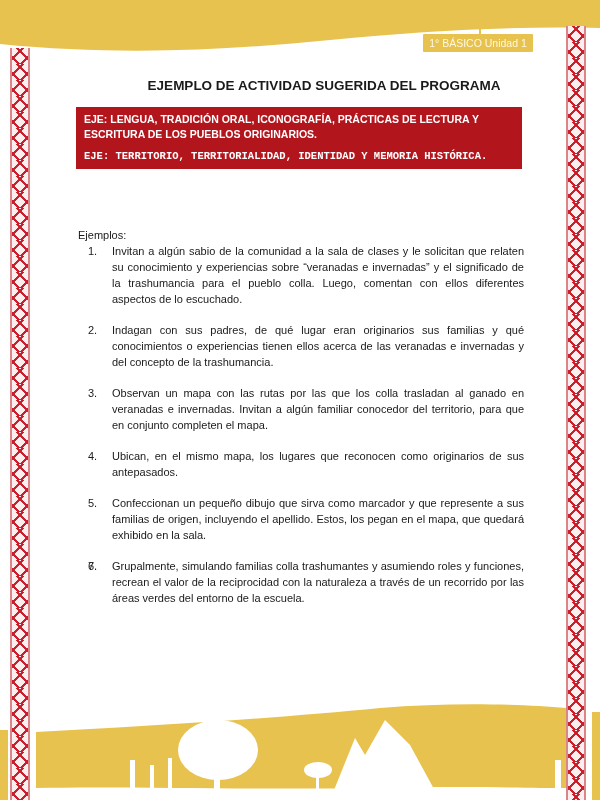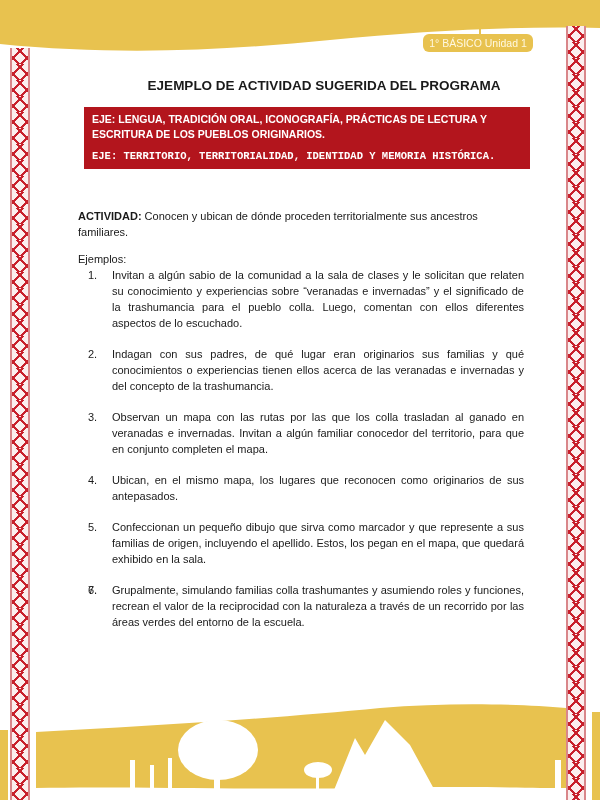--- a/index.html
+++ b/index.html
@@ -7,21 +7,21 @@
     width: 600px; height: 800px; position: relative; overflow: hidden;
     background: #ffffff;
     font-family: "Liberation Sans", sans-serif;
     color: #1a1a1a;
   }
   
   .top-wave { position: absolute; left: 0; top: 0; width: 600px; height: 60px; }
   
   .unit-badge {
     position: absolute; left: 423px; top: 34px; width: 110px; height: 18px;
-    background: #e8c24f; border-radius: 6px;
+    background: #e8c24f; border-radius: 1px;
     color: #fff8e0; font-size: 10.5px; line-height: 18px; text-align: center;
   }
   .unit-badge:before {
     content: ""; position: absolute; left: 56px; top: -10px; width: 2px; height: 10px; background: #e8c24f;
   }
   
   .border-strip {
     position: absolute; width: 20px;
     background-color: #fbeeee;
     border-left: 2px solid #d9868a; border-right: 2px solid #d9868a;
@@ -35,30 +35,30 @@
   .border-left { left: 10px; top: 48px; height: 752px; }
   .border-right { left: 566px; top: 26px; height: 774px; }
 
   .page-title {
     position: absolute; left: 0; width: 600px; top: 78px;
     text-align: center; font-weight: bold; font-size: 13.5px; color: #1a1a1a; margin-left: 24px;
   }
   .eje-box {
     position: absolute; left: 76px; top: 107px; width: 446px; height: 62px;
     background: #b3151d; color: #ffffff; font-weight: bold; font-size: 10.5px;
-    padding: 5px 8px; box-sizing: border-box; line-height: 15px; margin-left: 8px;
+    padding: 5px 8px; box-sizing: border-box; line-height: 15px;
   }
   .eje-box .eje2 { margin-top: 7px; font-family: Liberation Mono, monospace; }
 
   .content {
     position: absolute; left: 78px; top: 208px; width: 446px;
     font-size: 11px; line-height: 16px; color: #1a1a1a;
   }
   .activity-label { font-weight: bold; }
-  .examples-label { margin-top: 11px; }
+  .examples-label { margin-top: 19px; }
   ol.examples { list-style: none; margin: 0; padding: 0; }
   ol.examples li { position: relative; padding-left: 34px; margin-bottom: 15px; text-align: justify; }
   ol.examples li .num { position: absolute; left: 10px; top: 0; }
 
   .bottom-scene { position: absolute; left: 0; top: 700px; width: 600px; height: 100px; }
 </style>
 </head>
 <body>
 
 <svg class="top-wave" viewBox="0 0 600 60" preserveAspectRatio="none">
@@ -71,21 +71,20 @@
 <div class="border-strip border-right"></div>
 
 <div class="page-title">EJEMPLO DE ACTIVIDAD SUGERIDA DEL PROGRAMA</div>
 
 <div class="eje-box">
   <div>EJE: LENGUA, TRADICIÓN ORAL, ICONOGRAFÍA, PRÁCTICAS DE LECTURA Y ESCRITURA DE LOS PUEBLOS ORIGINARIOS.</div>
   <div class="eje2">EJE: TERRITORIO, TERRITORIALIDAD, IDENTIDAD Y MEMORIA HISTÓRICA.</div>
 </div>
 
 <div class="content">
-  <div><span class="activity-label">ACTIVIDAD:</span><span> Conocen y ubican de dónde proceden territorialmente sus ancestros familiares.</span></div>
   <div class="examples-label">Ejemplos:</div>
   <ol class="examples">
     <li><span class="num">1.</span><span>Invitan a algún sabio de la comunidad a la sala de clases y le solicitan que relaten su conocimiento y experiencias sobre “veranadas e invernadas” y el significado de la trashumancia para el pueblo colla. Luego, comentan con ellos diferentes aspectos de lo escuchado.</span></li>
     <li><span class="num">2.</span><span>Indagan con sus padres, de qué lugar eran originarios sus familias y qué conocimientos o experiencias tienen ellos acerca de las veranadas e invernadas y del concepto de la trashumancia.</span></li>
     <li><span class="num">3.</span><span>Observan un mapa con las rutas por las que los colla trasladan al ganado en veranadas e invernadas. Invitan a algún familiar conocedor del territorio, para que en conjunto completen el mapa.</span></li>
     <li><span class="num">4.</span><span>Ubican, en el mismo mapa, los lugares que reconocen como originarios de sus antepasados.</span></li>
     <li><span class="num">5.</span><span>Confeccionan un pequeño dibujo que sirva como marcador y que represente a sus familias de  origen, incluyendo el apellido. Estos, los pegan en el mapa, que quedará exhibido en la sala.</span></li>
     <li><span class="num">6.</span></li>
     <li><span class="num">7.</span><span>Grupalmente, simulando familias colla trashumantes y asumiendo roles y funciones, recrean el valor de la reciprocidad con la naturaleza a través de un recorrido por las áreas verdes del entorno de la escuela.</span></li>
   </ol>

